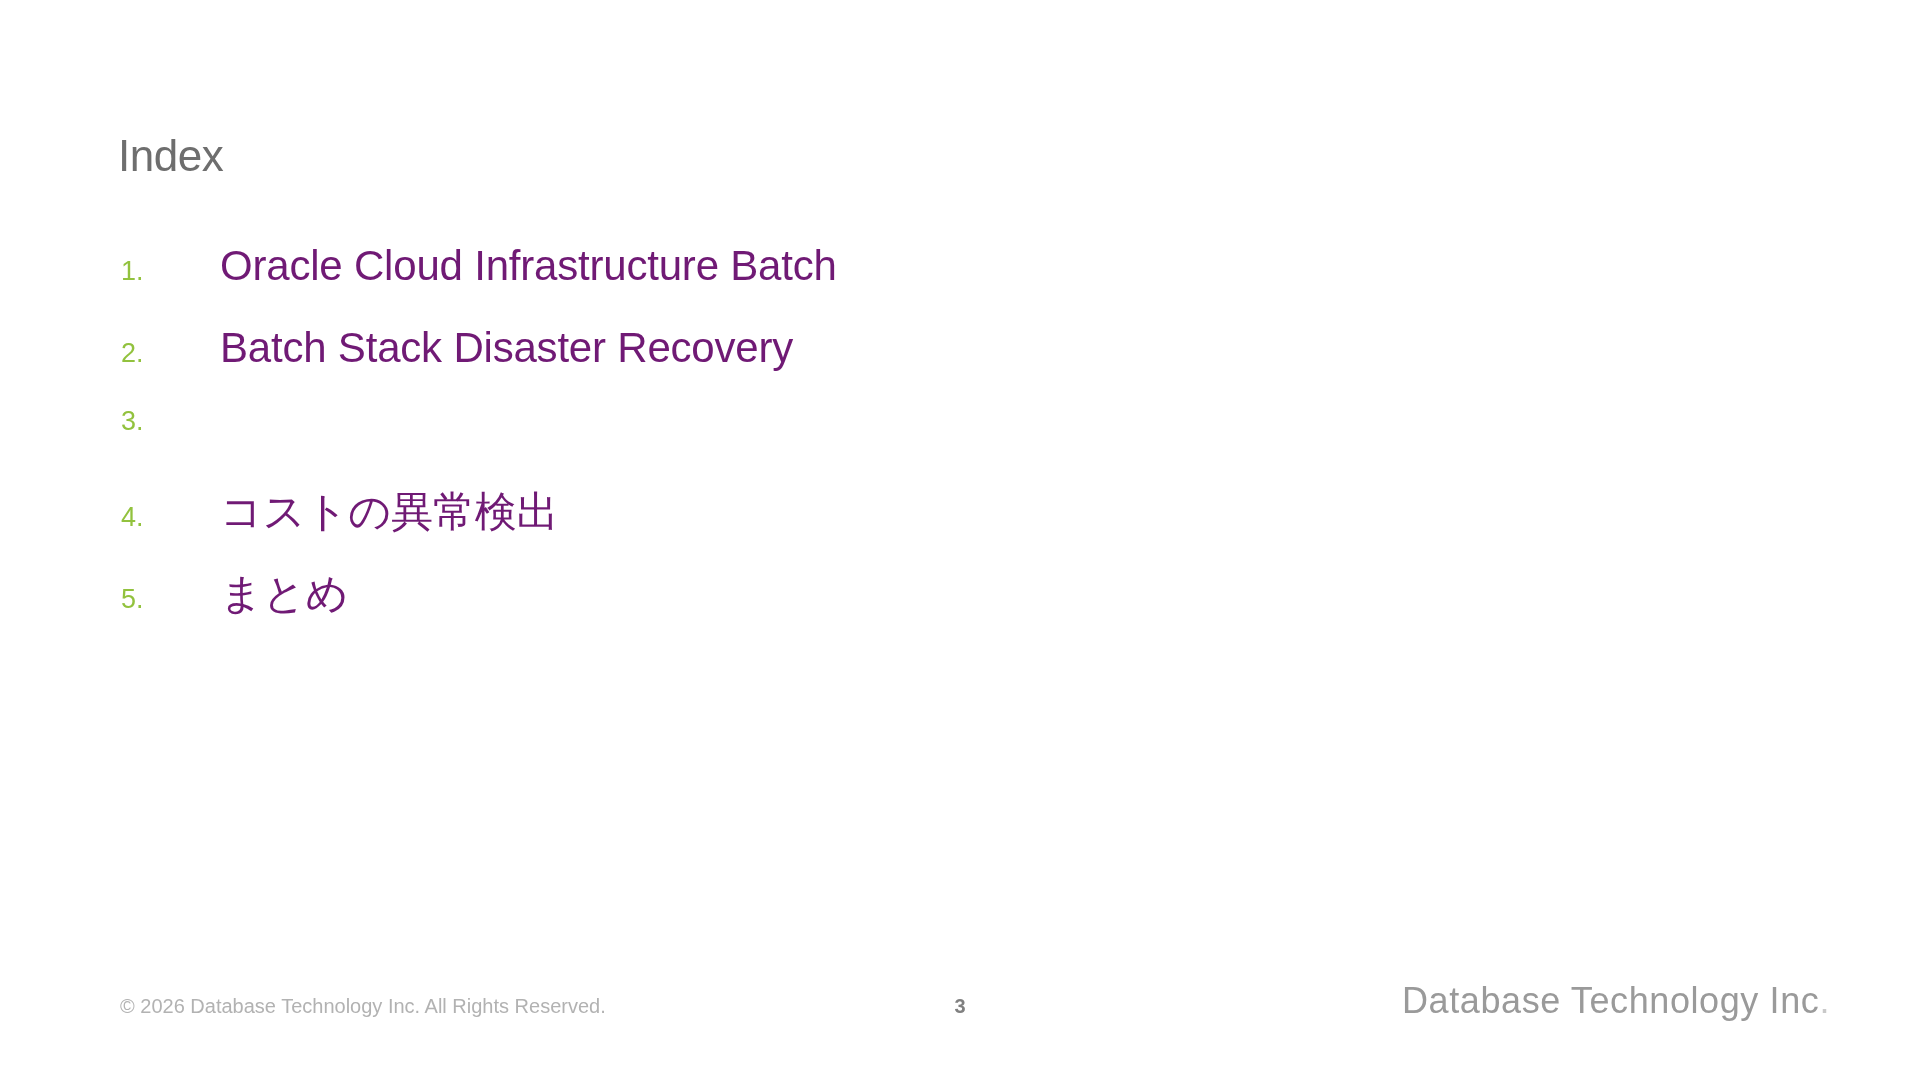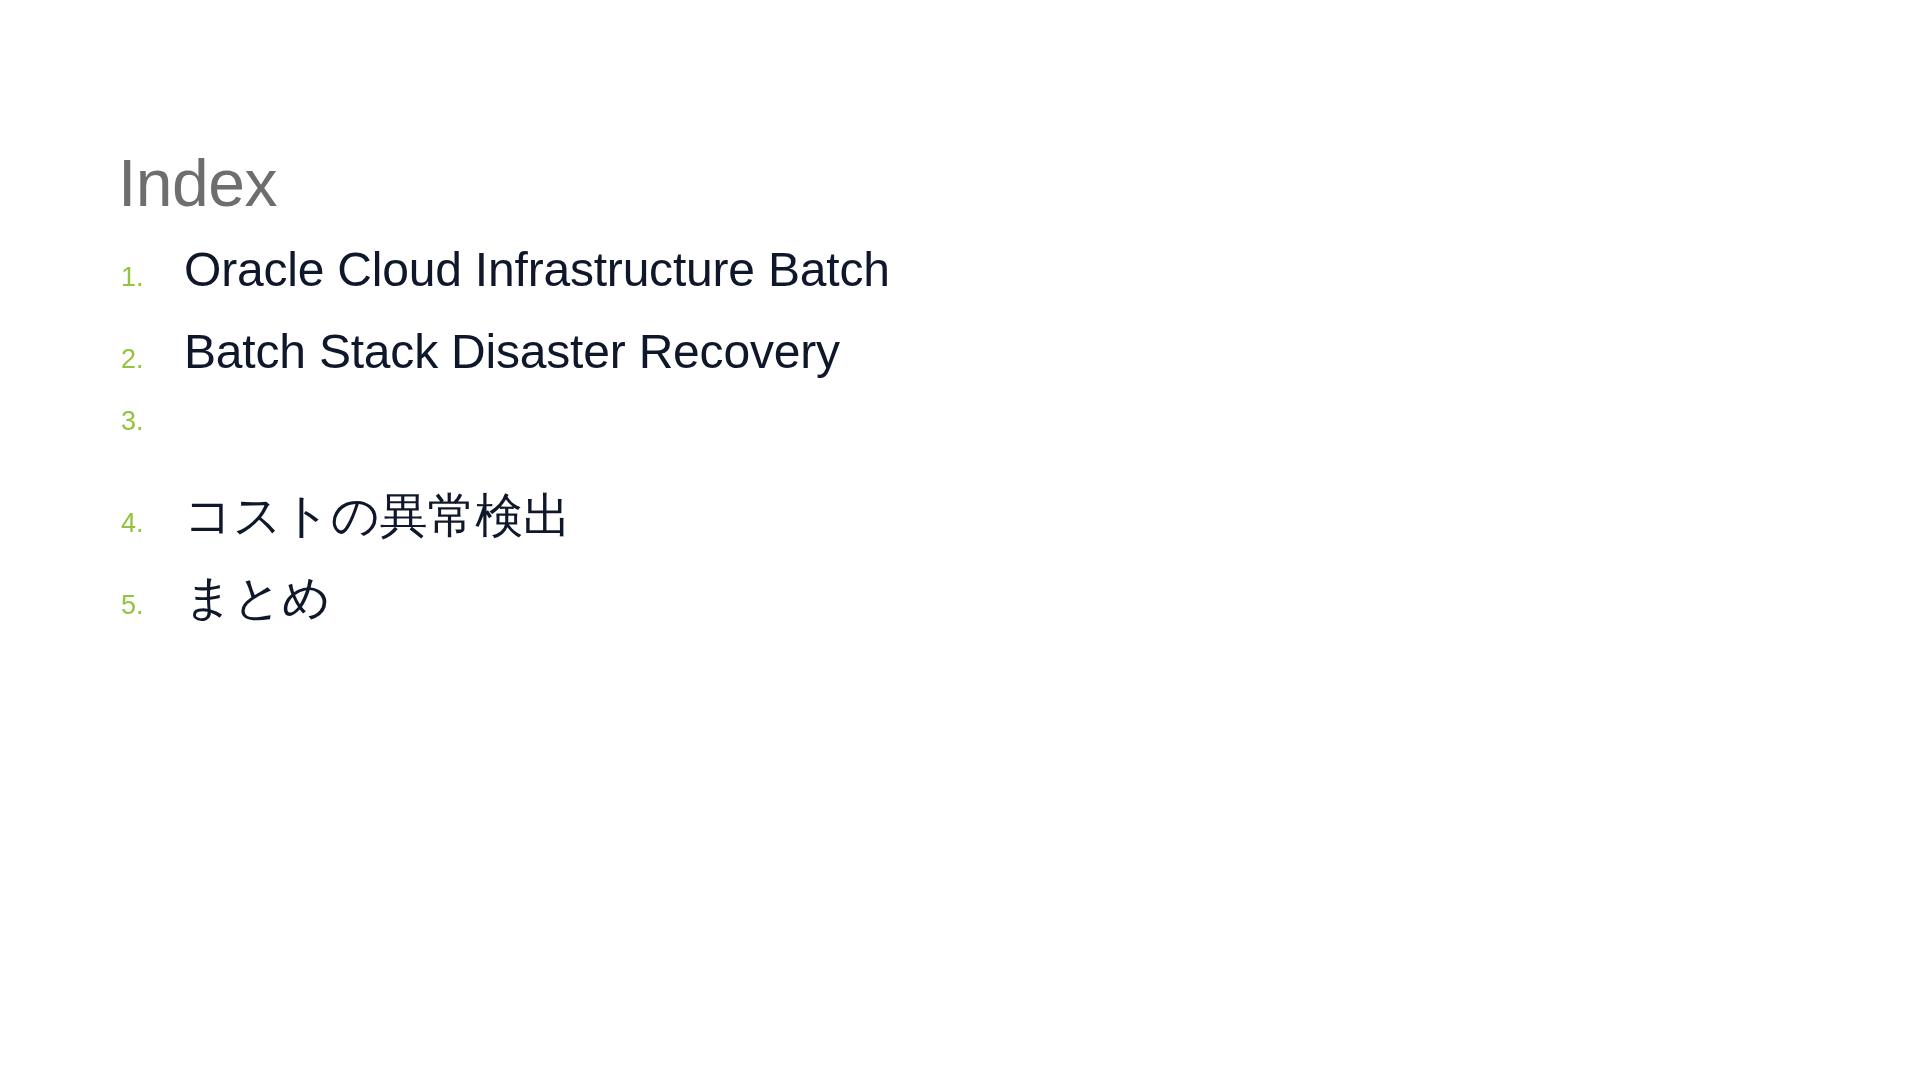--- a/index.html
+++ b/index.html
@@ -21,21 +21,21 @@
     height: 1080px;
     background: #ffffff;
     box-sizing: border-box;
   }
 
   
   .slide-title {
     position: absolute;
     left: 118px;
     top: 103px;
-    font-size: 66px;
+    font-size: 44px;
     font-weight: 400;
     color: #6e6e6e;
     letter-spacing: -0.5px;
     line-height: 1.1;
     white-space: nowrap;
   }
 
   
   .index-list {
     position: absolute;
@@ -56,26 +56,27 @@
     font-weight: 400;
     width: 66px;
     flex: 0 0 66px;
     text-align: left;
     padding-left: 3px;
     box-sizing: border-box;
     white-space: nowrap;
   }
 
   .index-label {
-    color: #0f172a;
-    font-size: 48px;
+    color: #701a75;
+    font-size: 42px;
     font-weight: 400;
     line-height: 1.15;
     letter-spacing: -0.2px;
     white-space: nowrap;
+    margin-left: 36px;
   }
 
   
   .footer {
     position: absolute;
     left: 0;
     bottom: 0;
     width: 1920px;
     height: 120px;
   }
@@ -143,14 +144,23 @@
       <span class="index-label">コストの異常検出</span>
     </div>
 
     <div class="index-item">
       <span class="index-number">5.</span>
       <span class="index-label">まとめ</span>
     </div>
 
   </div>
 
+  <div class="footer">
+    <div class="footer-copyright">© 2026 Database Technology Inc. All Rights Reserved.</div>
+
+    <div class="footer-pagenum">3</div>
+
+    <div class="footer-logo">
+      <span>Database Technology Inc</span><span class="logo-dot">.</span>
+    </div>
+  </div>
 
 </div>
 
 </body></html>

